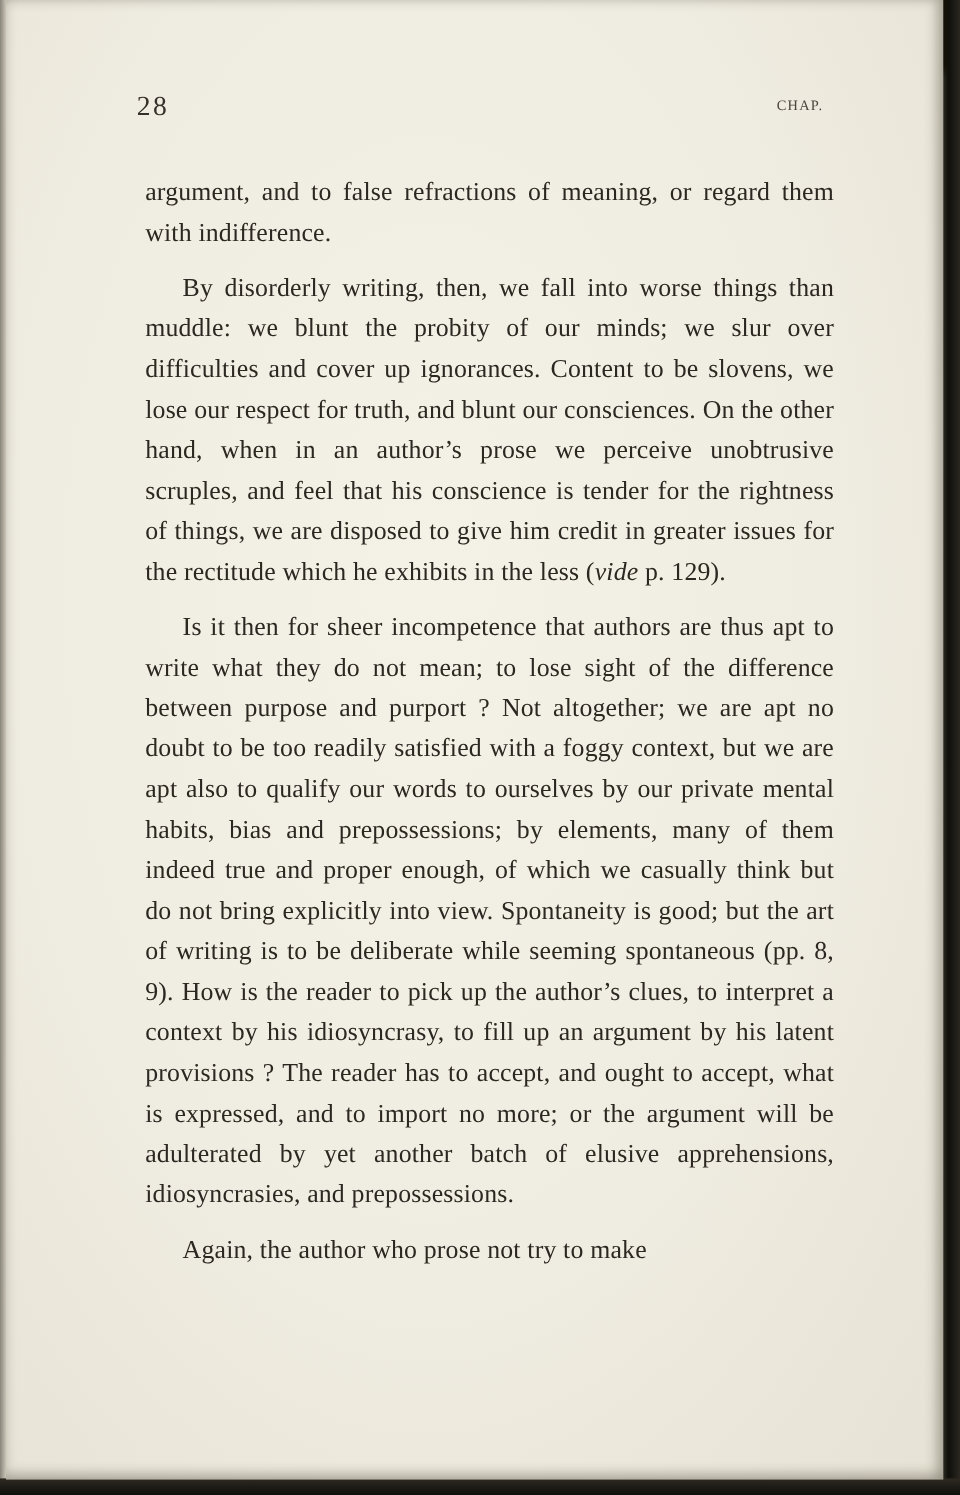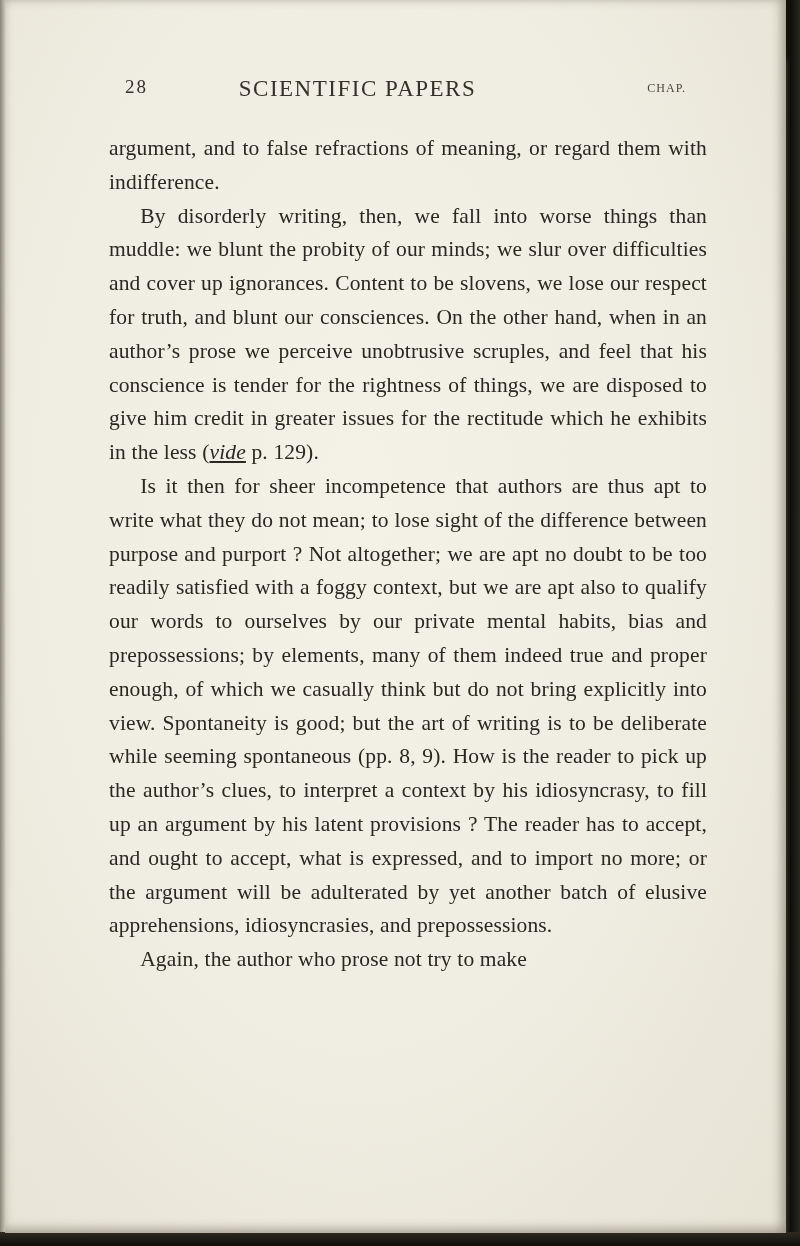--- a/index.html
+++ b/index.html
@@ -51,23 +51,23 @@
   .running-head {
     position: absolute;
     top: 76px;
     left: 104px;
     right: 100px;
     height: 30px;
     color: #35302a;
   }
   .running-head .page-number {
     position: absolute;
-    left: 16px;
+    left: 5px;
     top: 0;
-    font-size: 19px;
+    font-size: 23px;
     letter-spacing: 2px;
   }
   .running-head .head-title {
     position: absolute;
     left: 90px;
     right: 170px;
     top: 0;
     text-align: center;
     font-size: 23px;
     letter-spacing: 1.5px;
@@ -88,44 +88,42 @@
     width: 598px;
     color: #2b2721;
     font-size: 21.5px;
     line-height: 33.8px;
     text-align: justify;
     letter-spacing: 0.15px;
     hyphens: auto;
     -webkit-hyphens: auto;
   }
   .body-text p {
-    margin: 0;
+    margin: 12px;
     text-indent: 1.45em;
   }
   .body-text p.no-indent {
     text-indent: 0;
   }
   .body-text .italic {
     font-style: italic;
-    text-decoration: underline;
   }
 </style>
 </head>
 <body>
 
 <div class="scan-edge-left"></div>
 <div class="scan-edge-right"></div>
 <div class="scan-edge-bottom"></div>
 <div class="scan-corner-tr"></div>
 
 <div class="page">
 
   <div class="running-head">
     <span class="page-number">28</span>
-    <span class="head-title">SCIENTIFIC PAPERS</span>
     <span class="chap-label">CHAP.</span>
   </div>
 
   <div class="body-text">
     <p class="no-indent">argument, and to false refractions of meaning, or regard them with indifference.</p>
     <p><span>By disorderly writing, then, we fall into worse things than muddle: we blunt the probity of our minds; we slur over difficulties and cover up ignorances. Content to be slovens, we lose our respect for truth, and blunt our consciences. On the other hand, when in an author’s prose we perceive unobtrusive scruples, and feel that his conscience is tender for the rightness of things, we are disposed to give him credit in greater issues for the rectitude which he exhibits in the less (</span><span class="italic">vide</span><span> p. 129).</span></p>
     <p>Is it then for sheer incompetence that authors are thus apt to write what they do not mean; to lose sight of the difference between purpose and purport ? Not altogether; we are apt no doubt to be too readily satisfied with a foggy context, but we are apt also to qualify our words to ourselves by our private mental habits, bias and prepossessions; by elements, many of them indeed true and proper enough, of which we casually think but do not bring explicitly into view. Spontaneity is good; but the art of writing is to be deliberate while seeming spontaneous (pp. 8, 9). How is the reader to pick up the author’s clues, to interpret a context by his idiosyncrasy, to fill up an argument by his latent provisions ? The reader has to accept, and ought to accept, what is expressed, and to import no more; or the argument will be adulterated by yet another batch of elusive apprehensions, idiosyncrasies, and prepossessions.</p>
     <p>Again, the author who prose not try to make</p>
   </div>
 

